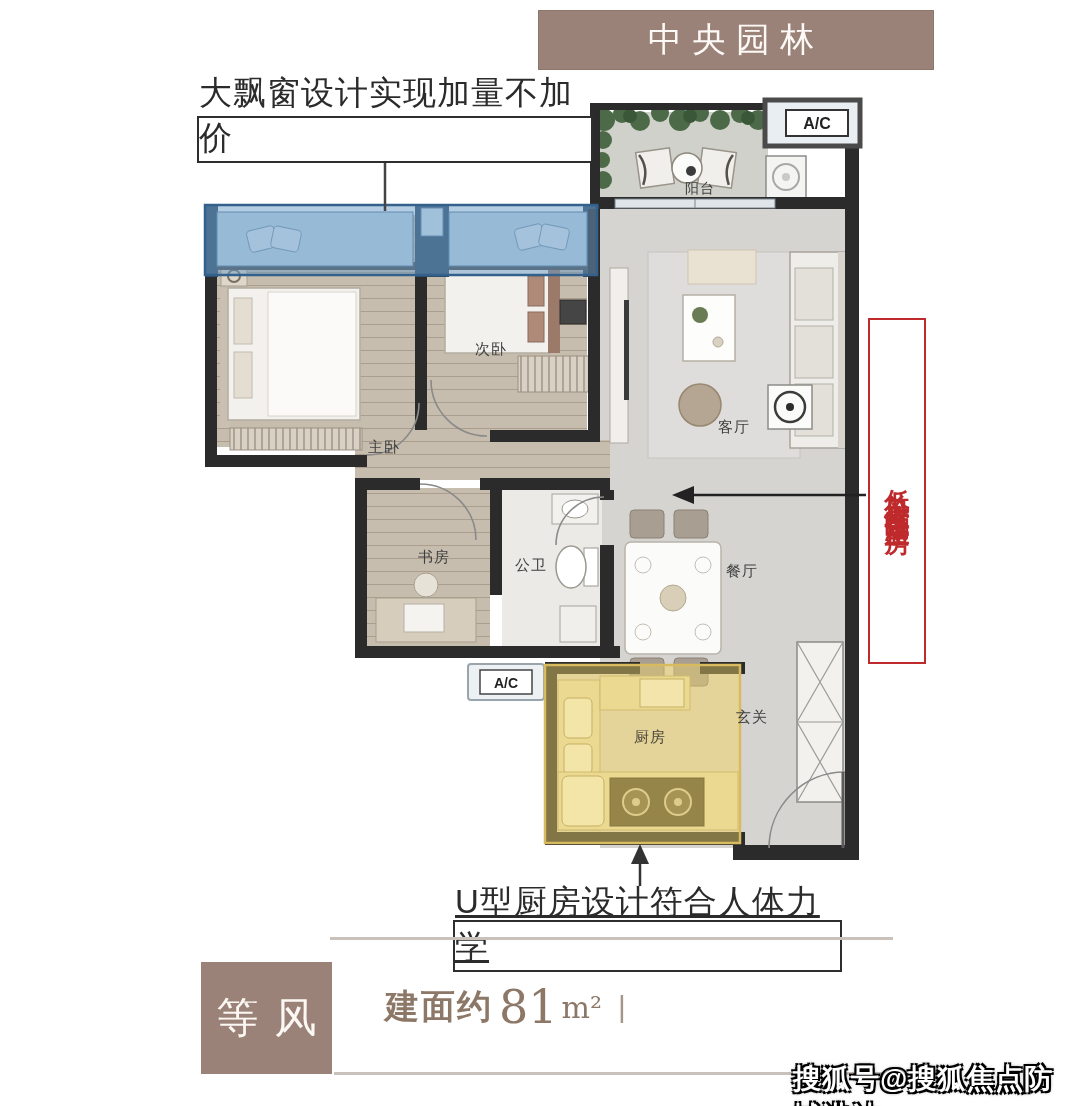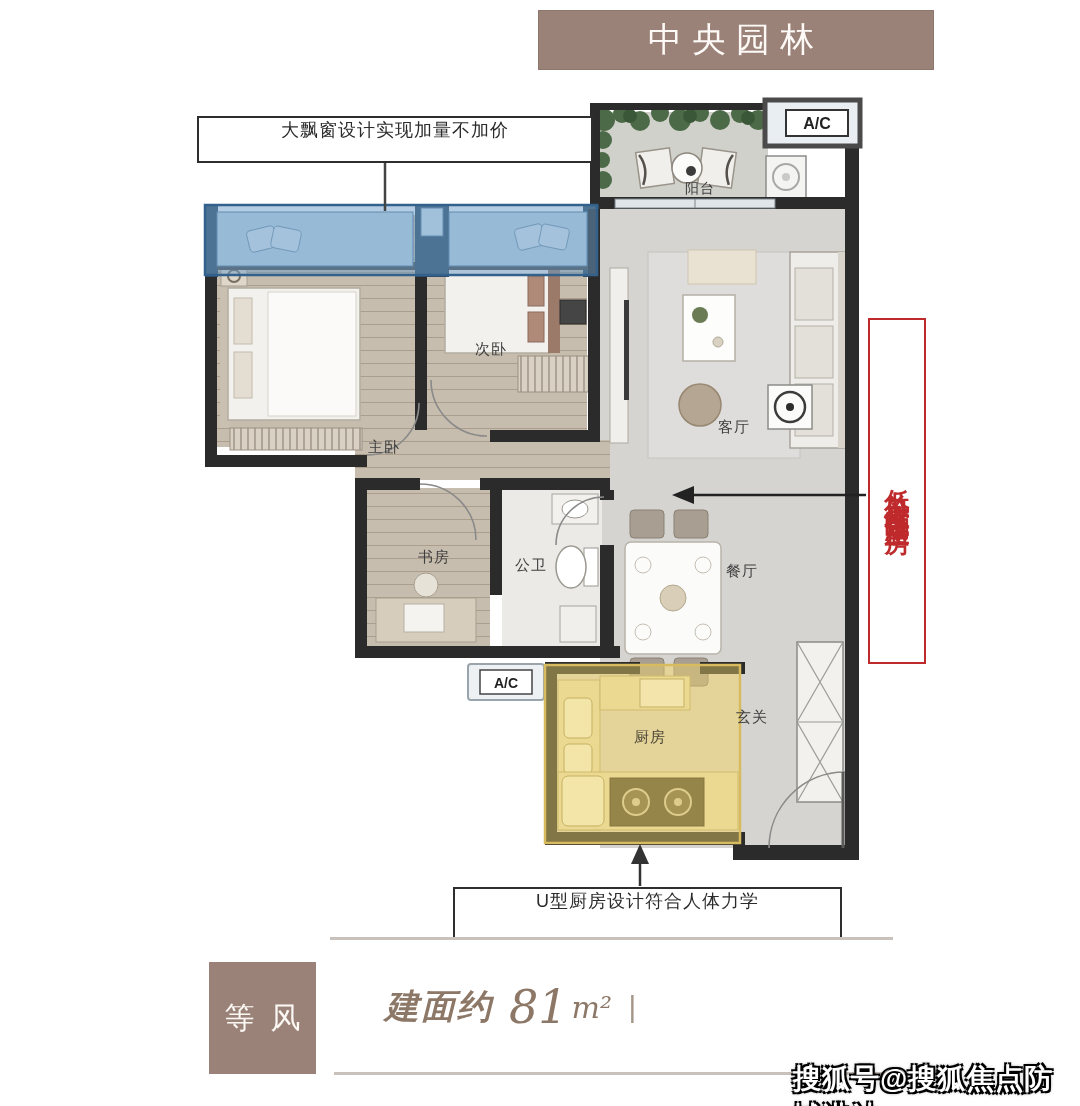--- a/index.html
+++ b/index.html
@@ -1,37 +1,37 @@
 <!DOCTYPE html>
 <html><head>
 <meta charset="utf-8">
 <style>
   html,body{margin:0;padding:0;background:#ffffff;}
   body{width:1080px;height:1106px;position:relative;overflow:hidden;
        font-family:"Liberation Sans","DejaVu Sans",sans-serif;}
   .abs{position:absolute;}
   .banner{left:538px;top:10px;width:394px;height:58px;background:#9a8278;border:1px solid #8d766c;
           color:#fdf9f6;font-size:34px;letter-spacing:10px;display:flex;align-items:center;justify-content:center;}
-  .callout{background:#ffffff;border:2px solid #2e2e2e;color:#2b2b2b;font-size:18px;letter-spacing:1px;
-           display:flex;align-items:flex-start;justify-content:center;}
+  .callout{background:#ffffff;border:2px solid #2e2e2e;color:#2b2b2b;font-size:33px;letter-spacing:1px;
+           display:flex;align-items:flex-end;justify-content:center;}
   .callout.bay{left:197px;top:116px;width:392px;height:43px;}
-  .callout.kitchen{left:453px;top:887px;width:385px;height:48px;}
+  .callout.kitchen{left:453px;top:920px;width:385px;height:48px;text-decoration:underline;}
   .redbox{left:868px;top:318px;width:54px;height:342px;background:#fff;border:2px solid #bf2a2c;
           display:flex;align-items:center;justify-content:center;}
   .redbox span{writing-mode:vertical-rl;text-orientation:upright;color:#bf2a2c;font-weight:bold;
           font-size:25px;letter-spacing:4px;line-height:1;}
   .rule{background:#c9c1bb;height:3px;}
   .rule.r1{left:330px;top:937px;width:563px;}
   .rule.r2{left:334px;top:1072px;width:559px;}
-  .unitbox{left:201px;top:962px;width:107px;height:112px;background:#9a8278;color:#fbf7f3;
-           font-size:30px;display:flex;align-items:center;justify-content:center;margin-left:8px;}
+  .unitbox{left:201px;top:962px;width:131px;height:112px;background:#9a8278;color:#fbf7f3;
+           font-size:42px;display:flex;align-items:center;justify-content:center;}
   .unitbox span{letter-spacing:16px;margin-right:-16px;}
-  .spec{left:385px;top:975px;height:64px;display:flex;align-items:center;color:#8d7868;font-style:italic;}
+  .spec{left:385px;top:975px;height:64px;display:flex;align-items:center;color:#8d7868;}
   .spec .cjk{font-size:34px;font-weight:600;letter-spacing:2px;}
-  .spec .num{font-family:"DejaVu Serif","Liberation Serif",serif;font-size:46px;margin:0 4px 0 16px;}
+  .spec .num{font-family:"DejaVu Serif","Liberation Serif",serif;font-size:46px;margin:0 4px 0 6px;}
   .spec .unit{font-family:"DejaVu Serif","Liberation Serif",serif;font-size:30px;}
   .spec .bar{font-size:30px;color:#a5968a;margin:0 16px;font-weight:300;}
   .watermark{left:793px;top:1060px;font-size:28px;font-weight:bold;color:#ffffff;letter-spacing:1px;
              text-shadow:-2px -2px 0 #000,2px -2px 0 #000,-2px 2px 0 #000,2px 2px 0 #000,0 0 4px #000;}
   svg text{font-family:"Liberation Sans","DejaVu Sans",sans-serif;}
 </style>
 </head>
 <body>
 
 <svg class="abs" style="left:0;top:0;" width="1080" height="1106" viewBox="0 0 1080 1106">

